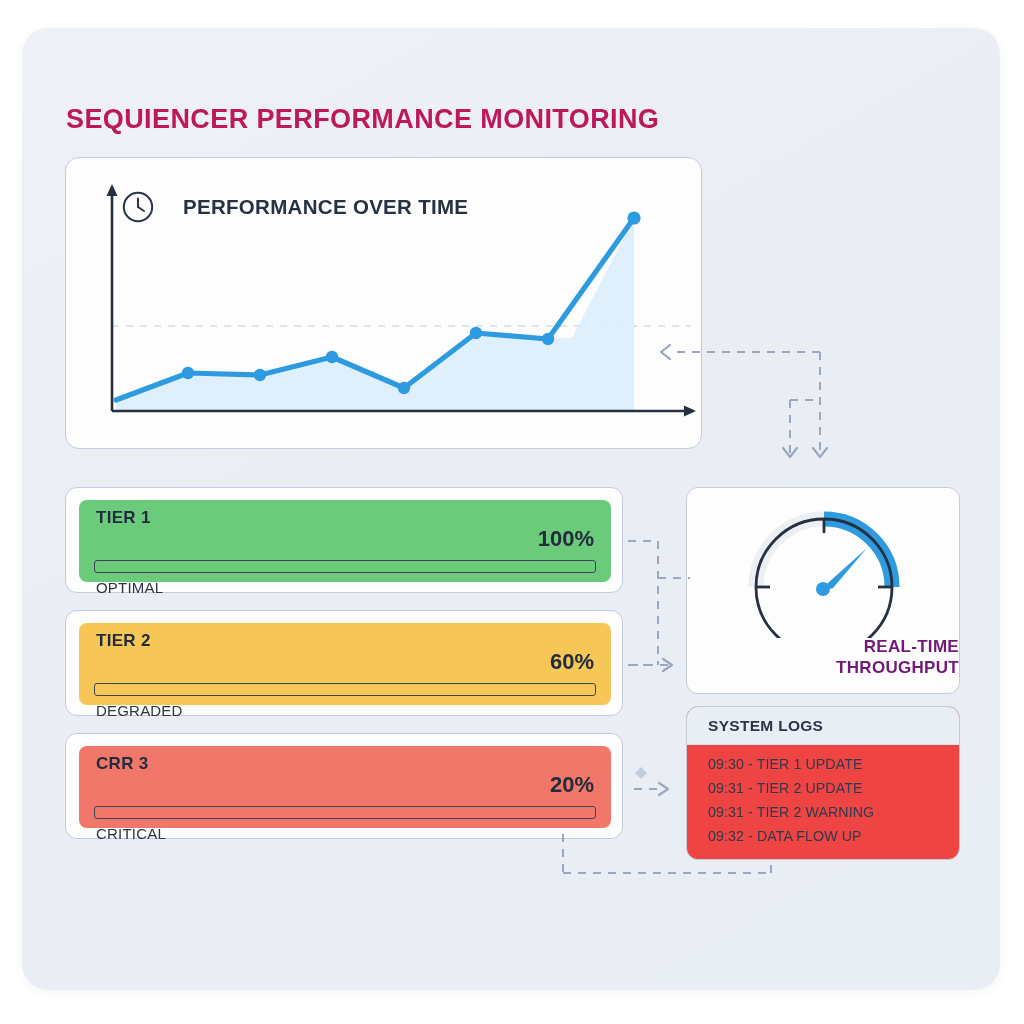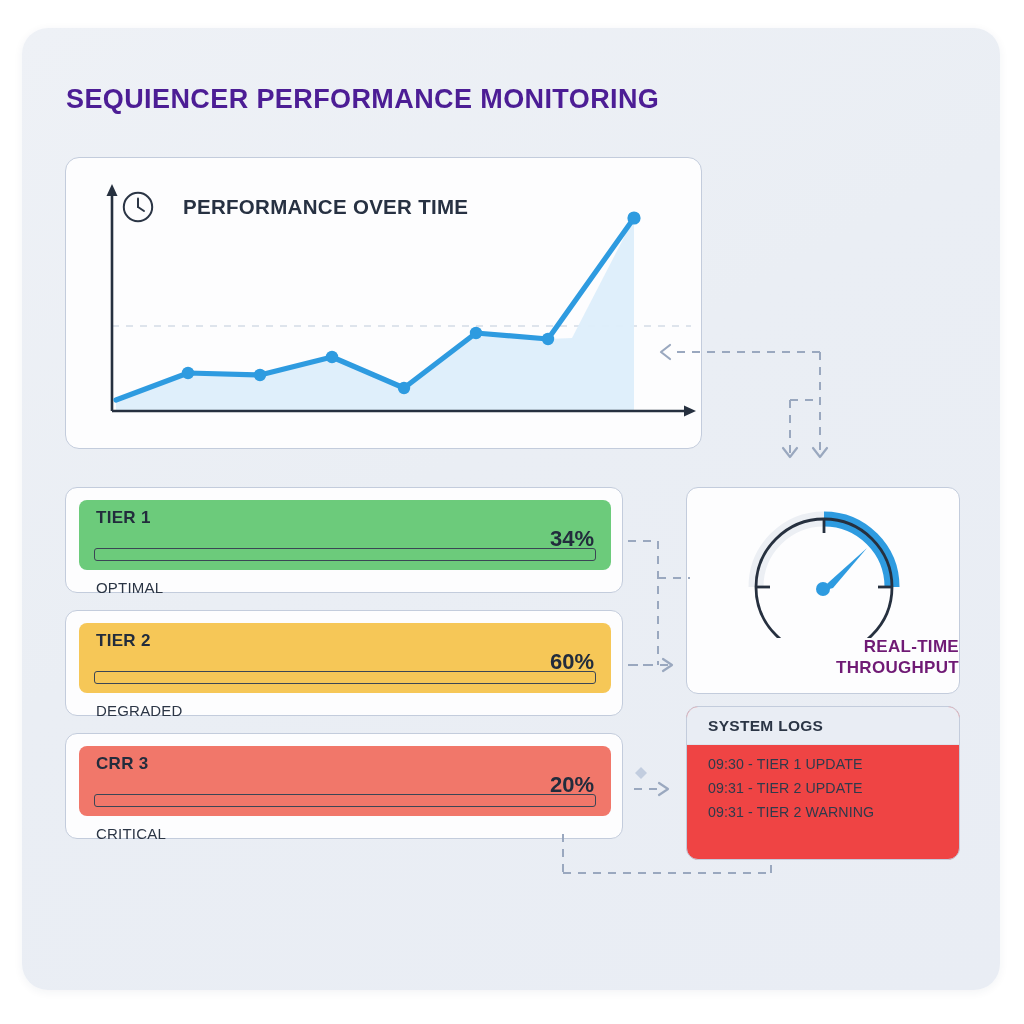--- a/index.html
+++ b/index.html
@@ -28,25 +28,25 @@
     height: 962px;
     background: linear-gradient(150deg, #eef1f6 0%, #eaeef4 45%, #e9edf4 100%);
     border-radius: 26px;
     box-shadow: 0 2px 10px rgba(40,55,80,0.06);
   }
 
   
   .page-title {
     position: absolute;
     left: 66px;
-    top: 84px;
+    top: 104px;
     font-size: 27px;
     font-weight: bold;
     letter-spacing: 0.4px;
-    color: #4c1d95;
+    color: #be185d;
     white-space: nowrap;
   }
 
   
   .chart-card {
     position: absolute;
     left: 65px;
     top: 157px;
     width: 637px;
     height: 292px;
@@ -91,21 +91,21 @@
   }
   .tier-1 { top: 487px; }
   .tier-2 { top: 610px; padding-left: 15px; }
   .tier-3 { top: 733px; padding-left: 44px; }
 
   .tier-fill {
     position: absolute;
     left: 13px;
     top: 12px;
     width: 532px;
-    height: 70px;
+    height: 82px;
     border-radius: 8px;
     box-sizing: border-box;
   }
 
   .tier-name {
     position: absolute;
     left: 17px;
     top: 8px;
     font-size: 17px;
     font-weight: bold;
@@ -268,21 +268,21 @@
         <line x1="17" y1="17" x2="23" y2="21" stroke="#2b3545" stroke-width="2" stroke-linecap="round"></line>
       </svg>
       <span class="label">PERFORMANCE OVER TIME</span>
     </div>
   </div>
 
   <div class="tier-card tier-1">
     <div class="tier-fill" style="background:#6ccb7b;">
       <div class="tier-name">TIER 1</div>
       <div class="tier-status">OPTIMAL</div>
-      <div class="tier-pct">34%</div>
+      <div class="tier-pct">100%</div>
       <div class="tier-track"></div>
     </div>
   </div>
 
   <div class="tier-card tier-2">
     <div class="tier-fill" style="background:#f6c757;">
       <div class="tier-name">TIER 2</div>
       <div class="tier-status">DEGRADED</div>
       <div class="tier-pct">60%</div>
       <div class="tier-track"></div>
@@ -324,20 +324,21 @@
   </div>
 
   <div class="logs-card">
     <div class="logs-head">
       <span>SYSTEM LOGS</span>
     </div>
     <div class="logs-list">
       <div class="log-row">09:30 - TIER 1 UPDATE</div>
       <div class="log-row">09:31 - TIER 2 UPDATE</div>
       <div class="log-row">09:31 - TIER 2 WARNING</div>
+      <div class="log-row">09:32 - DATA FLOW UP</div>
     </div>
   </div>
 
   <svg class="connectors" width="1024" height="1024" viewBox="0 0 1024 1024">
     <g stroke="#9aa8bf" stroke-width="2" fill="none" stroke-dasharray="8 7" stroke-linecap="butt">
 
       <path d="M 820 352 L 677 352"></path>
       <path d="M 820 352 L 820 455"></path>
       <path d="M 790 400 L 790 455"></path>
       <path d="M 790 400 L 820 400"></path>

